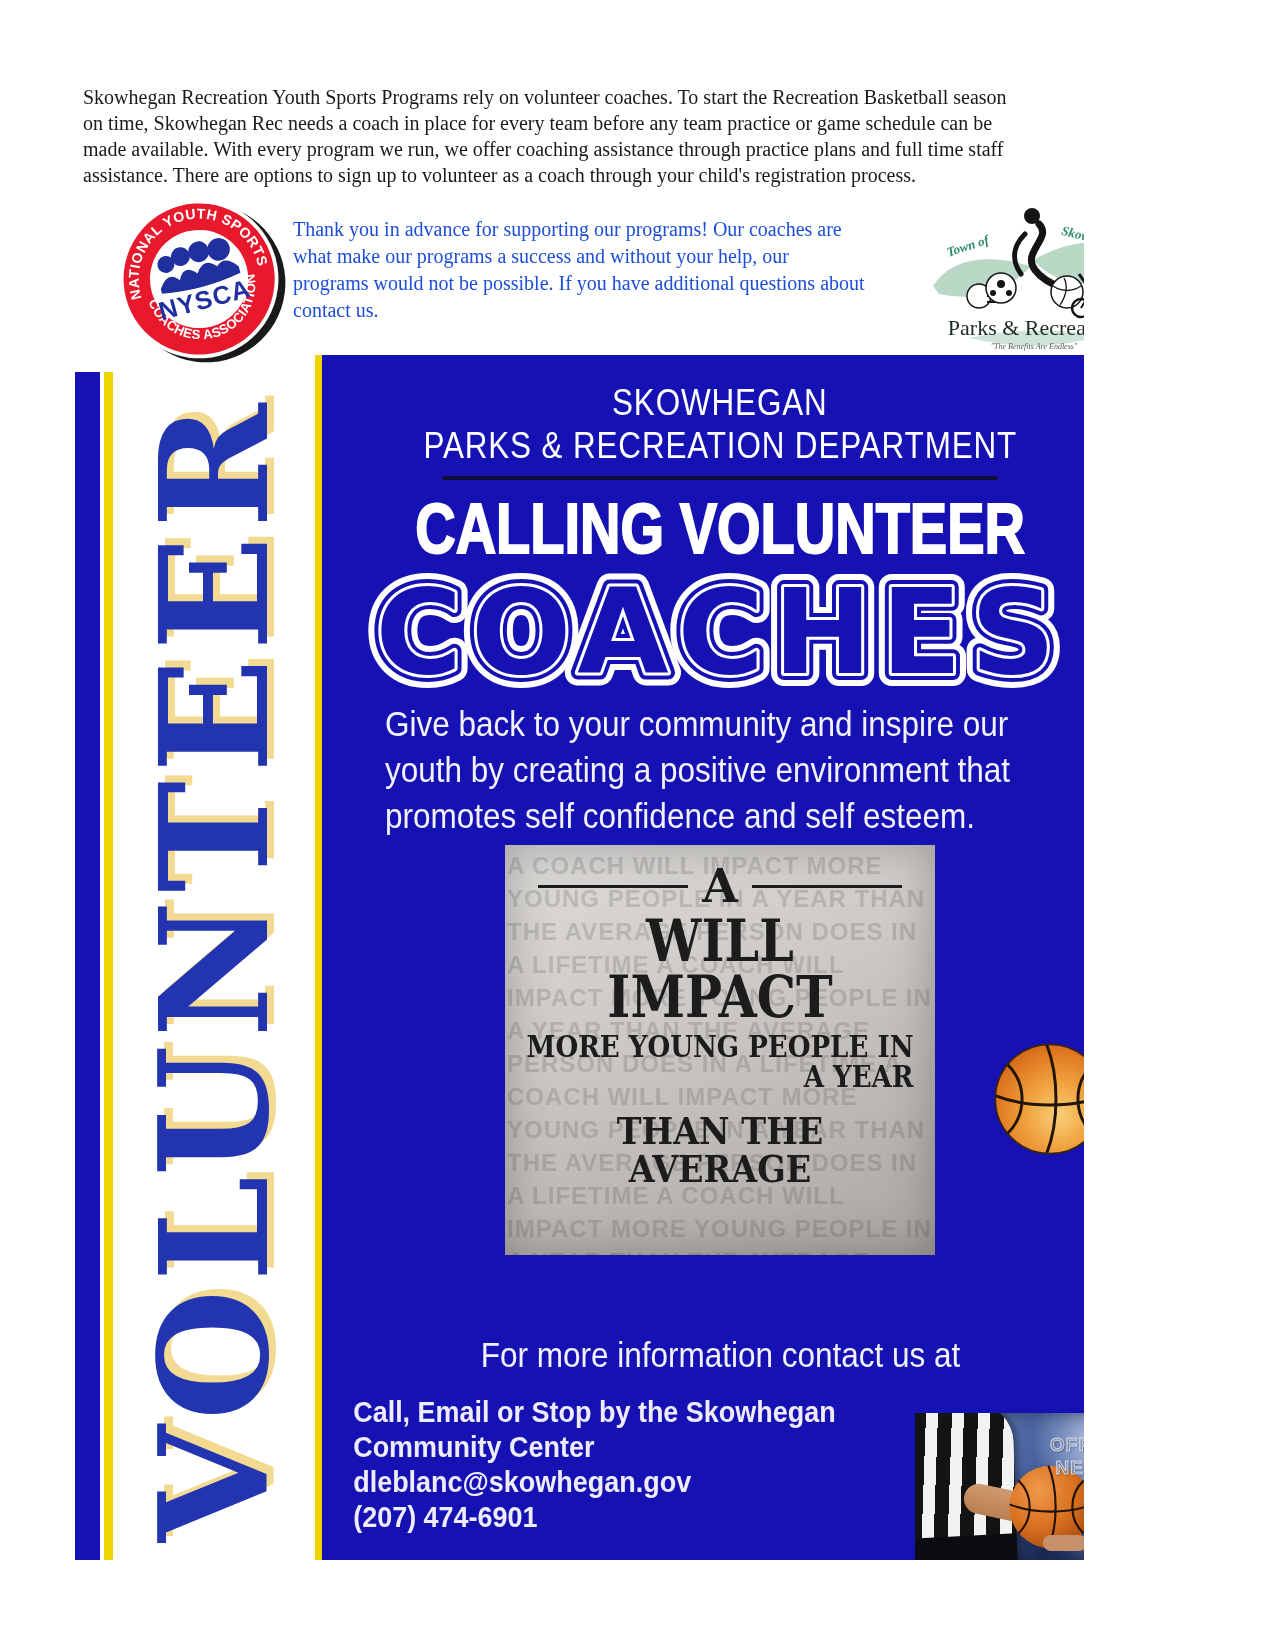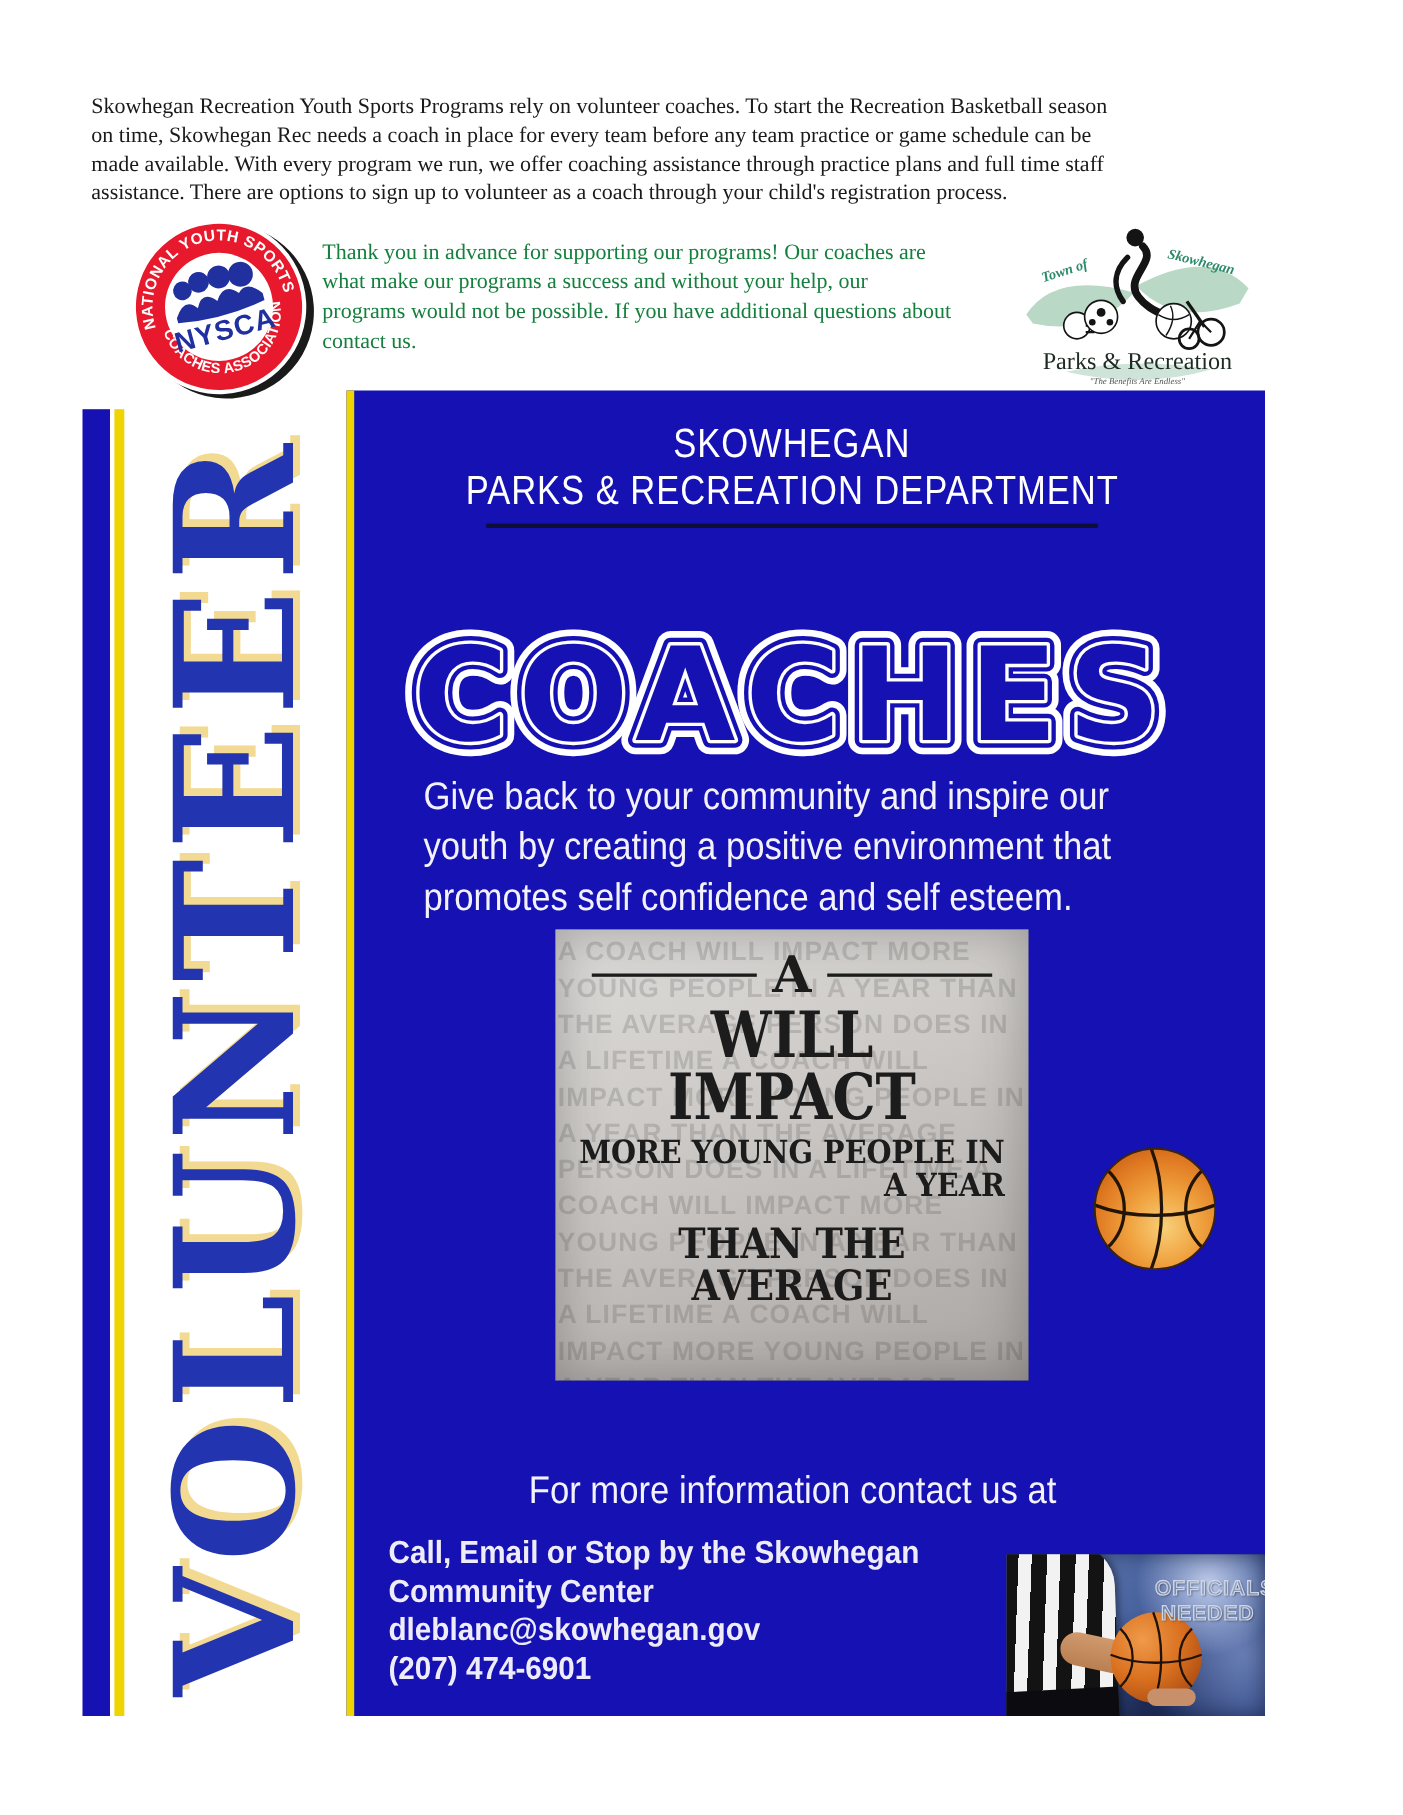--- a/index.html
+++ b/index.html
@@ -1,25 +1,25 @@
 <!DOCTYPE html>
 <html style="--flyer_blue: #1511b2; --accent_yellow: #f0d400; --banner_blue: #2334b0; --banner_shadow: #f3da92; --coach_red: #c92015; --nysca_red: #e8192c; --nysca_blue: #20309e; --parks_green: #b9d8c6; --parks_text_green: #2e8b6a;"><head>
 <meta charset="utf-8">
 <style>
   html,body{margin:0;padding:0;background:#fff;}
-  .page{position:relative;width:1275px;height:1650px;background:#fff;overflow:hidden;
+  .page{position:relative;width:1084px;height:1650px;background:#fff;overflow:hidden;
         font-family:"Liberation Sans",sans-serif;}
 
   
   .intro{position:absolute;left:83px;top:84px;width:1125px;
          font-family:"Liberation Serif",serif;font-size:20px;line-height:26px;
          color:#1a1a1a;white-space:pre-line;}
   .thanks{position:absolute;left:293px;top:216px;width:660px;
           font-family:"Liberation Serif",serif;font-size:20px;line-height:27px;
-          color:#15803d;white-space:pre-line;}
+          color:#1d4ed8;white-space:pre-line;}
 
   
   .nysca{position:absolute;left:116px;top:194px;width:170px;height:170px;}
   .parks{position:absolute;left:928px;top:194px;width:212px;height:160px;}
 
   
   .left-bar{position:absolute;left:75px;top:372px;width:25px;height:1188px;
             background:var(--flyer_blue,#1511b2);}
   .left-stripe{position:absolute;left:104px;top:372px;width:9px;height:1188px;
             background:var(--accent_yellow,#f0d400);}
@@ -183,20 +183,23 @@
   <div class="volunteer">VOLUNTEER</div>
 
   <div class="panel">
 
     <div class="center-wrap dept">
       <div class="ln"><span>SKOWHEGAN</span></div>
       <div class="ln"><span>PARKS &amp; RECREATION DEPARTMENT</span></div>
       <div class="rule"></div>
     </div>
 
+    <div class="center-wrap headline">
+      <span>CALLING VOLUNTEER</span>
+    </div>
 
     <svg class="coaches-svg" viewBox="0 0 796 135">
       <g font-family="DejaVu Sans, sans-serif" font-weight="bold" font-size="118" text-anchor="middle" letter-spacing="9">
         <text x="398" y="106" fill="#ffffff" stroke="#ffffff" stroke-width="26" stroke-linejoin="round">COACHES</text>
         <text x="398" y="106" fill="#1511b2" stroke="#1511b2" stroke-width="14" stroke-linejoin="round">COACHES</text>
         <text x="398" y="106" fill="#ffffff" stroke="#ffffff" stroke-width="6" stroke-linejoin="round">COACHES</text>
         <text x="398" y="106" fill="#1511b2">COACHES</text>
       </g>
     </svg>
 

